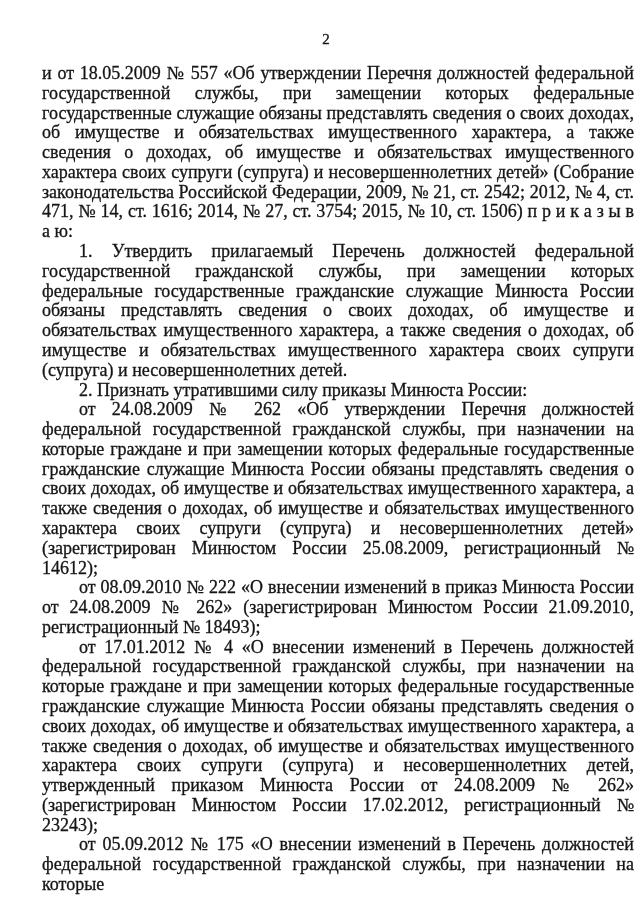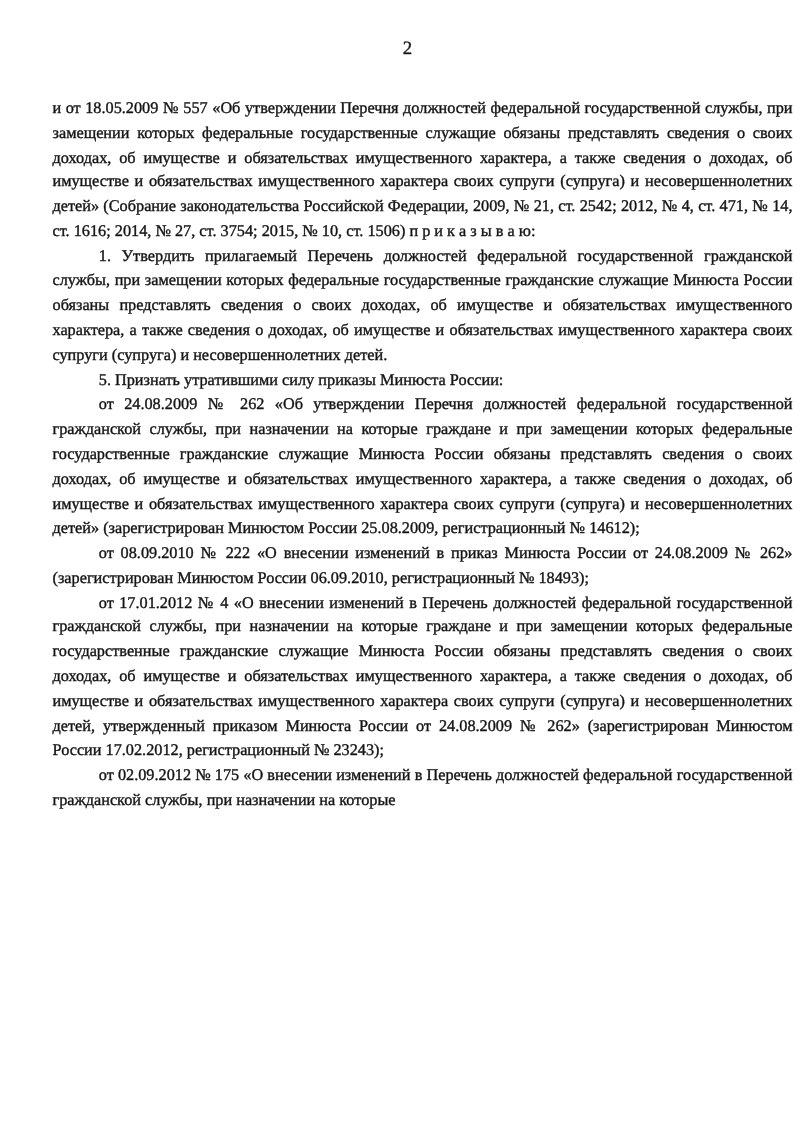--- a/index.html
+++ b/index.html
@@ -21,42 +21,42 @@
     position: absolute;
     top: 31px;
     left: 0;
     right: 0;
     padding-left: 12px;
     text-align: center;
     font-size: 15px;
   }
   .doc-body {
     position: absolute;
-    top: 76px;
+    top: 64px;
     left: 42px;
     width: 592px;
-    font-size: 13px;
+    font-size: 18px;
     line-height: 19.78px;
     text-align: justify;
   }
   .doc-body p {
     margin: 0;
     padding: 0;
   }
   .doc-body p.indent {
     text-indent: 37px;
   }
 </style>
 </head>
 <body>
 
 <div class="doc-page">
   <div class="page-number">2</div>
   <div class="doc-body">
       <p class="">и от 18.05.2009 № 557 «Об утверждении Перечня должностей федеральной государственной службы, при замещении которых федеральные государственные служащие обязаны представлять сведения о своих доходах, об имуществе и обязательствах имущественного характера, а также сведения о доходах, об имуществе и обязательствах имущественного характера своих супруги (супруга) и несовершеннолетних детей» (Собрание законодательства Российской Федерации, 2009, № 21, ст. 2542; 2012, № 4, ст. 471, № 14, ст. 1616; 2014, № 27, ст. 3754; 2015, № 10, ст. 1506) п р и к а з ы в а ю:</p>
       <p class="indent">1. Утвердить прилагаемый Перечень должностей федеральной государственной гражданской службы, при замещении которых федеральные государственные гражданские служащие Минюста России обязаны представлять сведения о своих доходах, об имуществе и обязательствах имущественного характера, а также сведения о доходах, об имуществе и обязательствах имущественного характера своих супруги (супруга) и несовершеннолетних детей.</p>
-      <p class="indent">5. Признать утратившими силу приказы Минюста России:</p>
+      <p class="indent">2. Признать утратившими силу приказы Минюста России:</p>
       <p class="indent">от 24.08.2009 № 262 «Об утверждении Перечня должностей федеральной государственной гражданской службы, при назначении на которые граждане и при замещении которых федеральные государственные гражданские служащие Минюста России обязаны представлять сведения о своих доходах, об имуществе и обязательствах имущественного характера, а также сведения о доходах, об имуществе и обязательствах имущественного характера своих супруги (супруга) и несовершеннолетних детей» (зарегистрирован Минюстом России 25.08.2009, регистрационный № 14612);</p>
-      <p class="indent">от 08.09.2010 № 222 «О внесении изменений в приказ Минюста России от 24.08.2009 № 262» (зарегистрирован Минюстом России 06.09.2010, регистрационный № 18493);</p>
+      <p class="indent">от 08.09.2010 № 222 «О внесении изменений в приказ Минюста России от 24.08.2009 № 262» (зарегистрирован Минюстом России 21.09.2010, регистрационный № 18493);</p>
       <p class="indent">от 17.01.2012 № 4 «О внесении изменений в Перечень должностей федеральной государственной гражданской службы, при назначении на которые граждане и при замещении которых федеральные государственные гражданские служащие Минюста России обязаны представлять сведения о своих доходах, об имуществе и обязательствах имущественного характера, а также сведения о доходах, об имуществе и обязательствах имущественного характера своих супруги (супруга) и несовершеннолетних детей, утвержденный приказом Минюста России от 24.08.2009 № 262» (зарегистрирован Минюстом России 17.02.2012, регистрационный № 23243);</p>
-      <p class="indent">от 02.09.2012 № 175 «О внесении изменений в Перечень должностей федеральной государственной гражданской службы, при назначении на которые</p>
+      <p class="indent">от 05.09.2012 № 175 «О внесении изменений в Перечень должностей федеральной государственной гражданской службы, при назначении на которые</p>
     </div>
 </div>
 
 </body></html>

